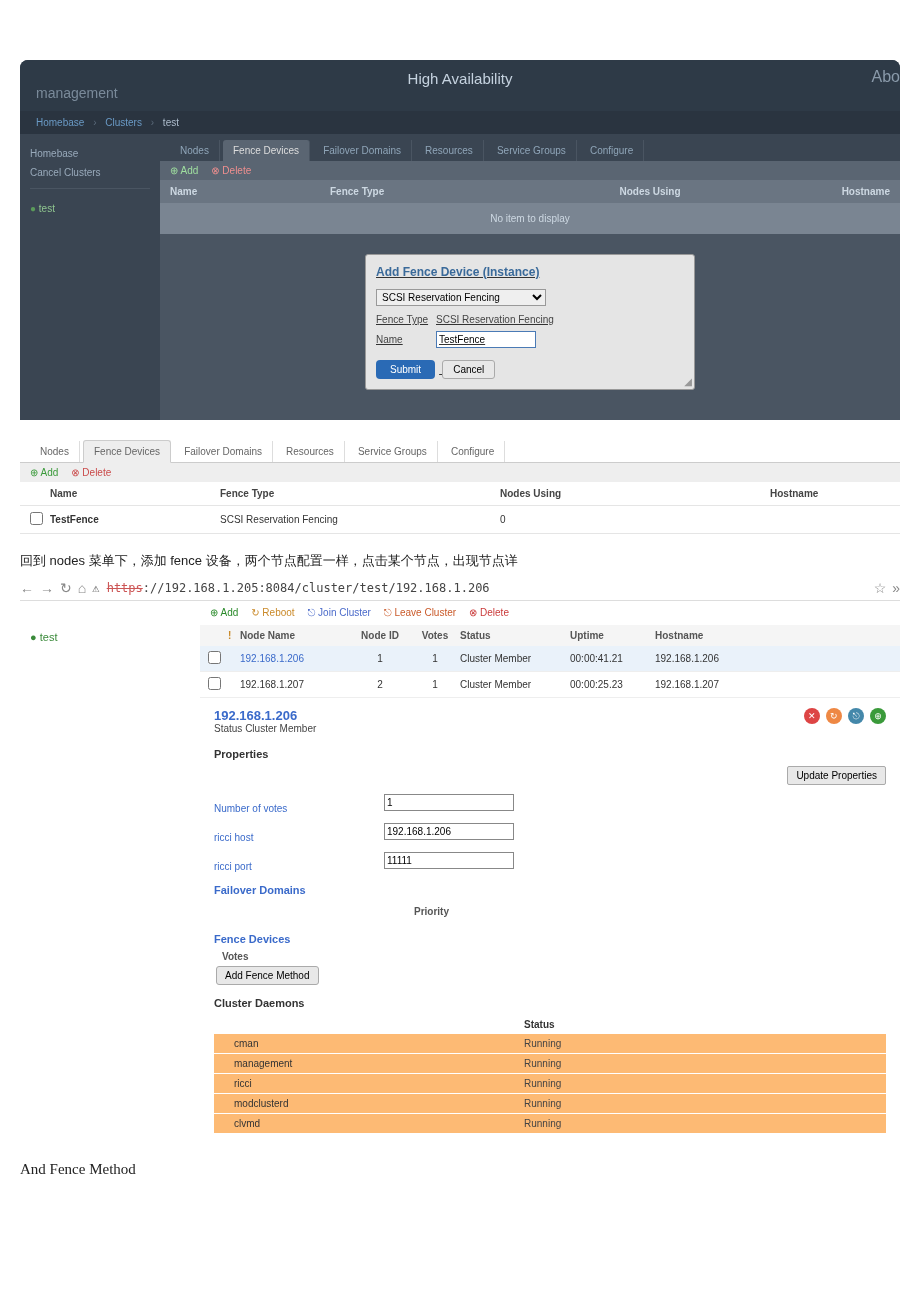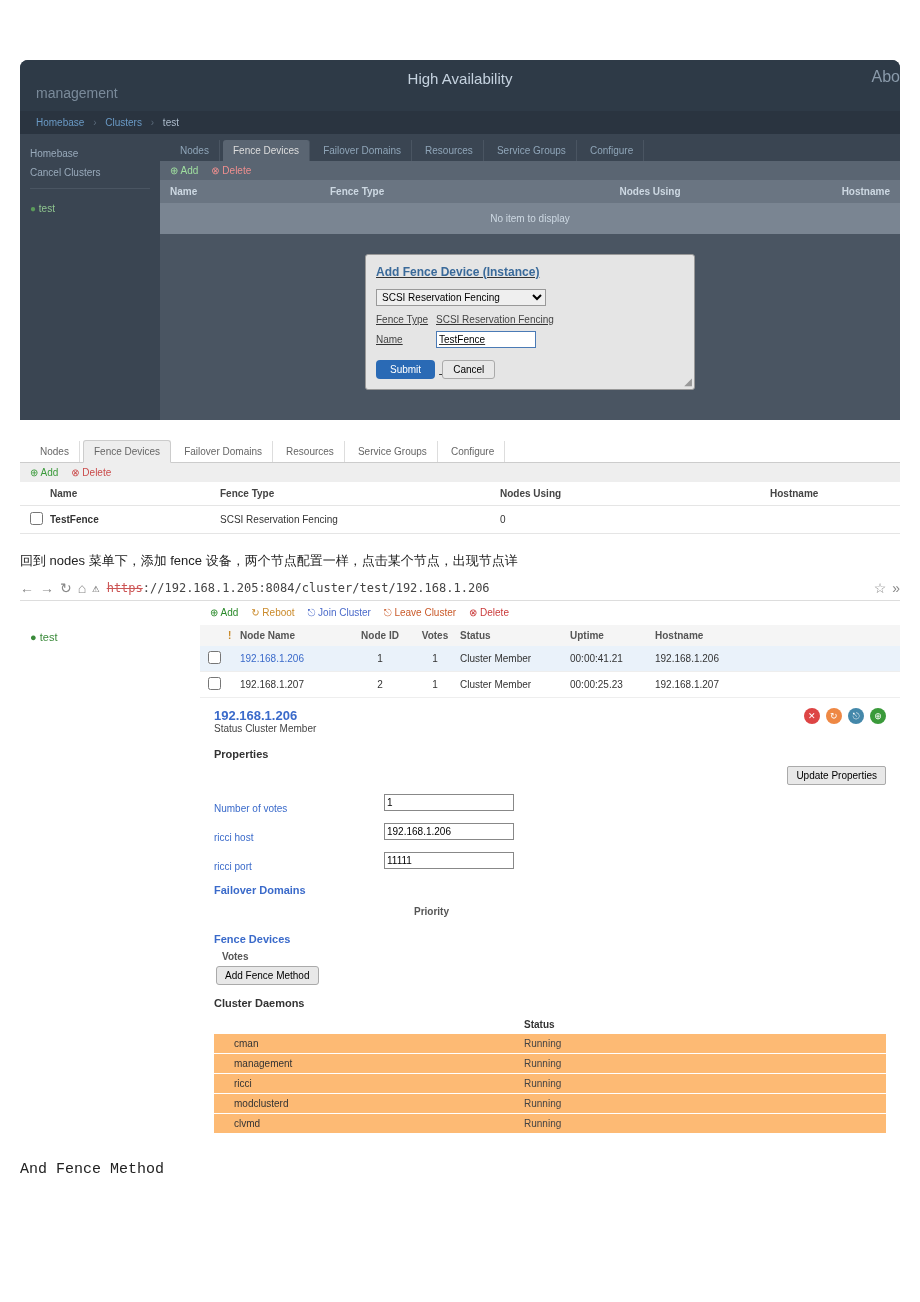--- a/index.html
+++ b/index.html
@@ -134,21 +134,21 @@
 .nd-method { font-size: 10px; color: #555; font-weight: bold; margin: 6px 0 4px 8px; }
 .nd-addmethod { background: #e8e8e8; border: 1px solid #aaa; padding: 3px 8px; font-size: 10px; border-radius: 3px; cursor: pointer; margin-left: 2px; }
 
 .daemon-table { width: 100%; font-size: 10px; }
 .daemon-table .dth { display: flex; padding: 4px 10px; font-weight: bold; }
 .daemon-table .dth .dname { flex: 0 0 300px; }
 .daemon-table .dtr { display: flex; padding: 4px 10px 4px 20px; background: #fdba74; margin-bottom: 1px; }
 .daemon-table .dtr .dname { flex: 0 0 290px; }
 .daemon-table .dtr .dstatus { color: #444; }
 
-.final-text { font-family: Liberation Mono, monospace; font-size: 15px; color: #222; margin-top: 6px; }
+.final-text { font-family: Liberation Serif, serif; font-size: 15px; color: #222; margin-top: 6px; }
 
 .icon-plus::before { content: "⊕ "; }
 .icon-x::before { content: "⊗ "; }
 .icon-reload::before { content: "↻ "; }
 .icon-link::before { content: "⎋ "; }
 </style>
 </head>
 <body>
 
 <div class="page">

